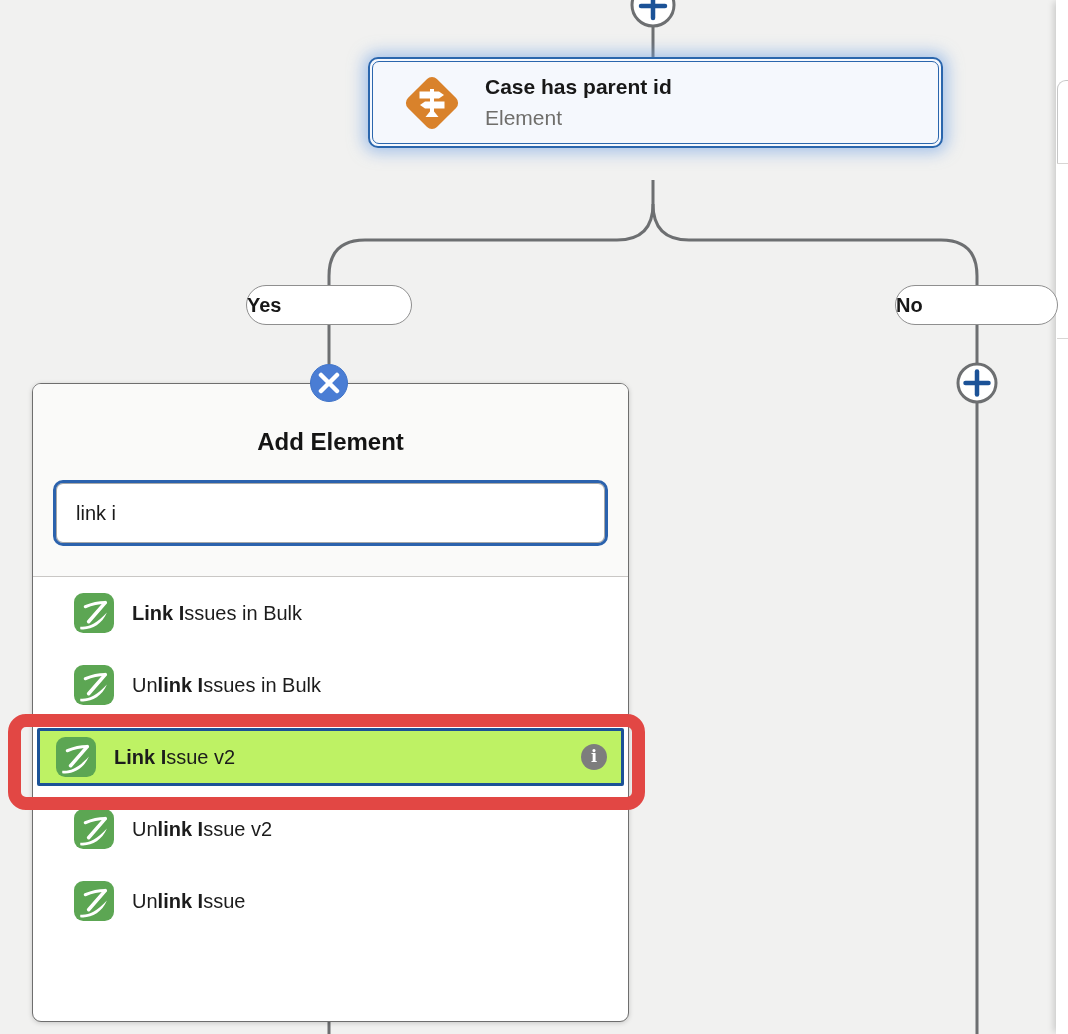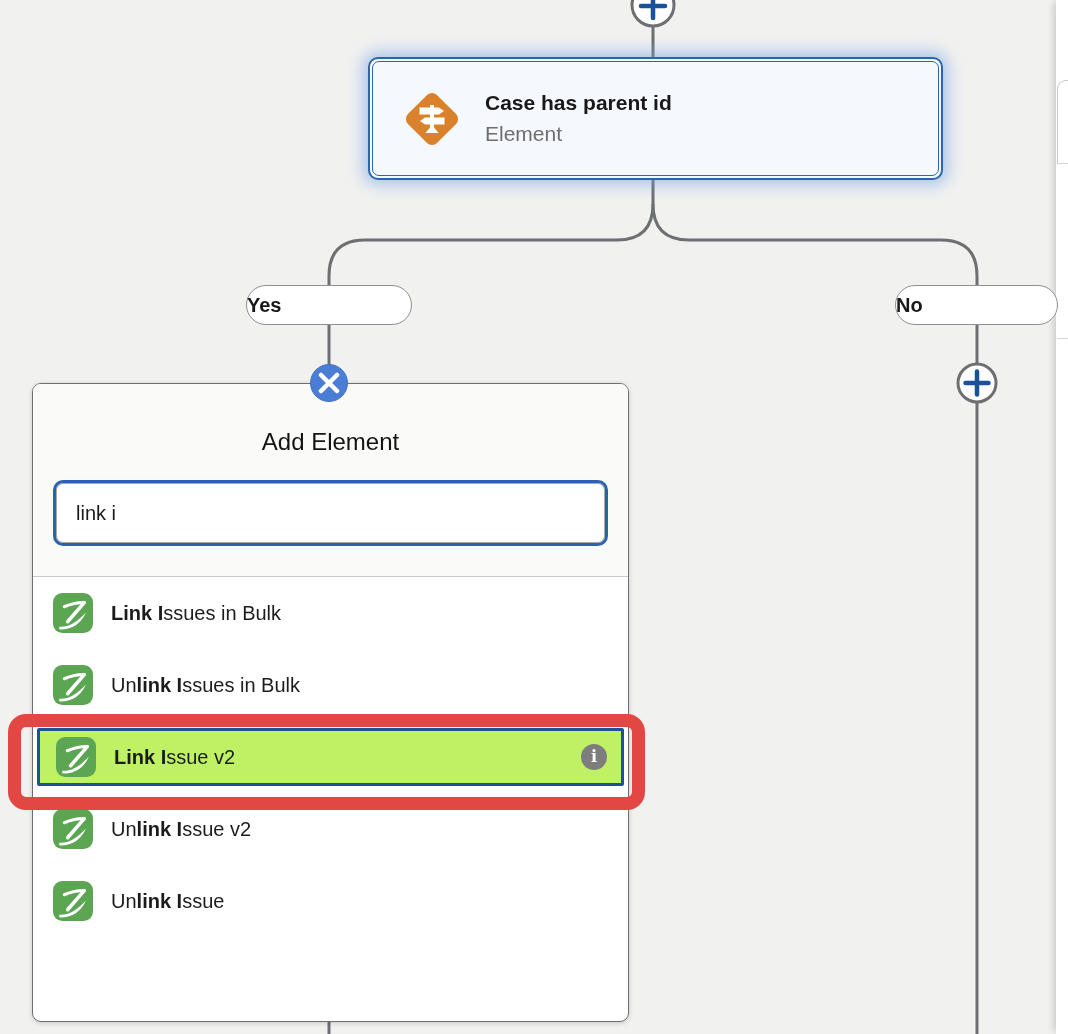--- a/index.html
+++ b/index.html
@@ -10,47 +10,47 @@
   #connector-layer{position:absolute;left:0;top:0;z-index:1;}
 
   
   .branch-pill{position:absolute;z-index:3;background:#ffffff;border:1.5px solid #8f8f8f;
     border-radius:20px;display:flex;align-items:center;justify-content:flex-start;
     font-size:20px;font-weight:bold;color:#181818;box-sizing:border-box;}
   #pill-yes{left:246px;top:285px;width:166px;height:40px;}
   #pill-no{left:895px;top:285px;width:163px;height:40px;}
 
   
-  #decision-node{position:absolute;left:368px;top:57px;width:575px;height:123px;z-index:2;
+  #decision-node{position:absolute;left:368px;top:57px;width:575px;height:91px;z-index:2;
     background:#f5f8fd;border:2px solid #2a66ad;border-radius:10px;box-sizing:border-box;
     box-shadow:0 0 15px 5px rgba(111,160,227,0.55);}
   #decision-node .inner-ring{position:absolute;inset:2px;border:1.5px solid #2a66ad;border-radius:7px;
     display:flex;align-items:center;padding-left:26px;gap:20px;box-sizing:border-box;}
   .node-text{display:flex;flex-direction:column;gap:7px;}
   .node-title{font-size:21px;font-weight:bold;color:#181818;}
   .node-subtitle{font-size:21px;color:#6f6e6b;}
 
   
   #close-button{position:absolute;left:310px;top:364px;width:38px;height:38px;border-radius:50%;
     background:#4a7dd4;border:1px solid #3f73c8;z-index:6;display:flex;align-items:center;justify-content:center;box-sizing:border-box;}
 
   
   #add-element-popup{position:absolute;left:32px;top:383px;width:597px;height:639px;z-index:5;
     background:#ffffff;border:1.5px solid #6e6e6e;border-radius:9px;box-sizing:border-box;
     overflow:hidden;box-shadow:0 1px 5px rgba(0,0,0,0.18);}
   #popup-header{background:#fafaf9;height:192px;}
-  #popup-title{text-align:center;padding-top:44px;font-size:24px;font-weight:normal;color:#141414;}
+  #popup-title{text-align:center;padding-top:44px;font-size:24px;font-weight:bold;color:#141414;}
   #search-wrap{margin:24px 20px 0 20px;height:66px;border:3.5px solid #2b62ad;border-radius:10px;
     background:#ffffff;box-sizing:border-box;box-shadow:inset 0 0 0 1px #a8a8a8;
     display:flex;align-items:center;}
   #search-input{border:none;outline:none;background:transparent;width:100%;height:100%;
     padding:0 20px;font-size:20px;color:#1a1a1a;font-family:"Liberation Sans",sans-serif;}
   #popup-divider{border-top:1px solid #c9c7c5;}
   #result-list{background:#ffffff;}
-  .row{height:72px;display:flex;align-items:center;padding:0 16px 0 20px;box-sizing:border-box;}
+  .row{height:72px;display:flex;align-items:center;padding:0 16px 0 20px;box-sizing:border-box;margin-left:21px;}
   .row.highlighted{height:58px;margin:7px 4px;border:3px solid #1b5297;background:#bef264;
     border-radius:2px;padding:0 14px 0 16px;}
   .row-icon{width:40px;height:40px;flex:0 0 40px;margin-right:18px;}
   .row-label{font-size:20px;color:#1c1c1c;white-space:pre;}
   .row-label b{font-weight:bold;}
   .info-badge{margin-left:auto;width:26px;height:26px;border-radius:50%;background:#7d7d7d;
     color:#ffffff;display:flex;align-items:center;justify-content:center;
     font-family:"DejaVu Serif",serif;font-weight:bold;font-size:16px;line-height:1;}
 
   

